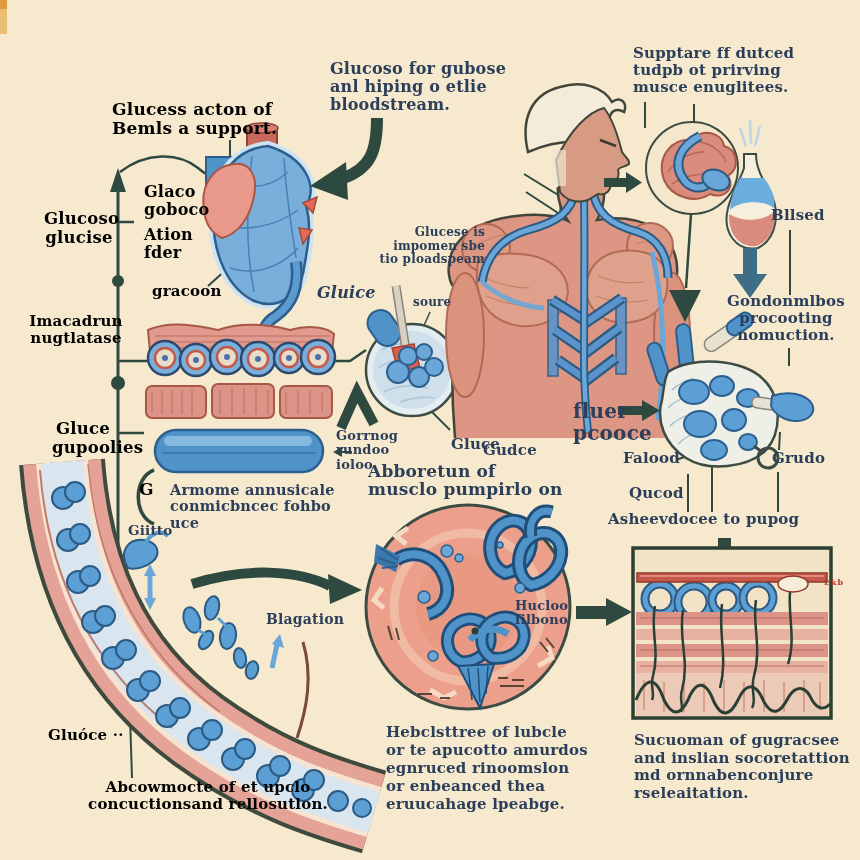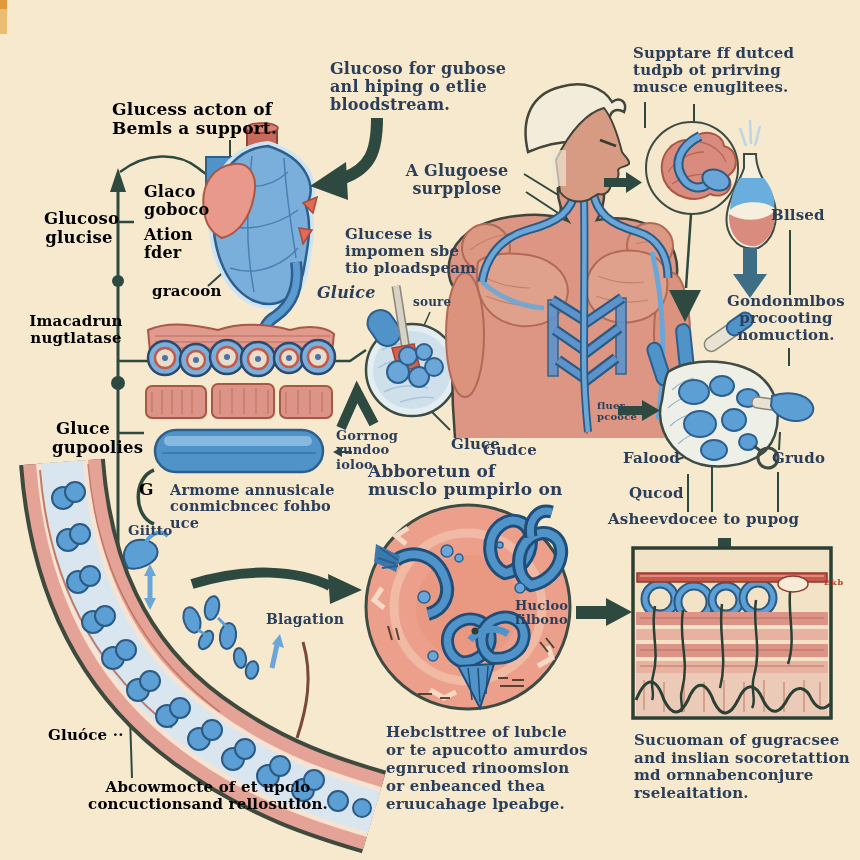--- a/index.html
+++ b/index.html
@@ -431,35 +431,33 @@
 fder</div>
   <div class="label green" style="left:152px;top:283px;font-size:15px;">gracoon</div>
   <div class="label green" style="left:26px;top:313px;font-size:15px;width:100px;text-align:center;">Imacadrun
 nugtlatase</div>
   <div class="label green" style="left:52px;top:420px;font-size:16.5px;width:62px;text-align:center;">Gluce
 gupoolies</div>
 
   <div class="label" style="left:330px;top:60px;font-size:16px;">Glucoso for gubose
 anl hiping o etlie
 bloodstream.</div>
-  <div class="label" style="left:392px;top:162px;font-size:16px;width:130px;text-align:center;">A Glugoese
-surpplose</div>
-  <div class="label" style="left:345px;top:226px;font-size:15px;width:140px;text-align:left;">Glucese is
+  <div class="label" style="left:345px;top:226px;font-size:12px;width:140px;text-align:right;">Glucese is
 impomen sbe
 tio ploadspeam</div>
   <div class="label" style="left:317px;top:284px;font-size:16px;font-style:italic;">Gluice</div>
   <div class="label" style="left:413px;top:296px;font-size:12px;">soure</div>
   <div class="label" style="left:483px;top:410px;font-size:15px;margin-top:32px;">Gudce</div>
   <div class="label" style="left:451px;top:436px;font-size:15px;">Gluce</div>
   <div class="label" style="left:336px;top:429px;font-size:13px;line-height:1.1;">Gorrnog
 rundoo
 ioloo</div>
   <div class="label" style="left:368px;top:462px;font-size:17px;width:212px;line-height:1.08;">Abboretun of
 musclo pumpirlo on</div>
-  <div class="label" style="left:573px;top:400px;font-size:10px;line-height:1.1;margin-left:24px;">fluer
+  <div class="label" style="left:573px;top:400px;font-size:20px;line-height:1.1;">fluer
 pcooce</div>
 
   <div class="label" style="left:633px;top:45px;font-size:15px;">Supptare ff dutced
 tudpb ot prirving
 musce enuglitees.</div>
   <div class="label" style="left:771px;top:207px;font-size:15px;">Bllsed</div>
   <div class="label" style="left:724px;top:293px;font-size:15px;width:124px;text-align:center;">Gondonmlbos
 procooting
 nomuction.</div>
   <div class="label" style="left:623px;top:450px;font-size:15px;">Falood</div>

